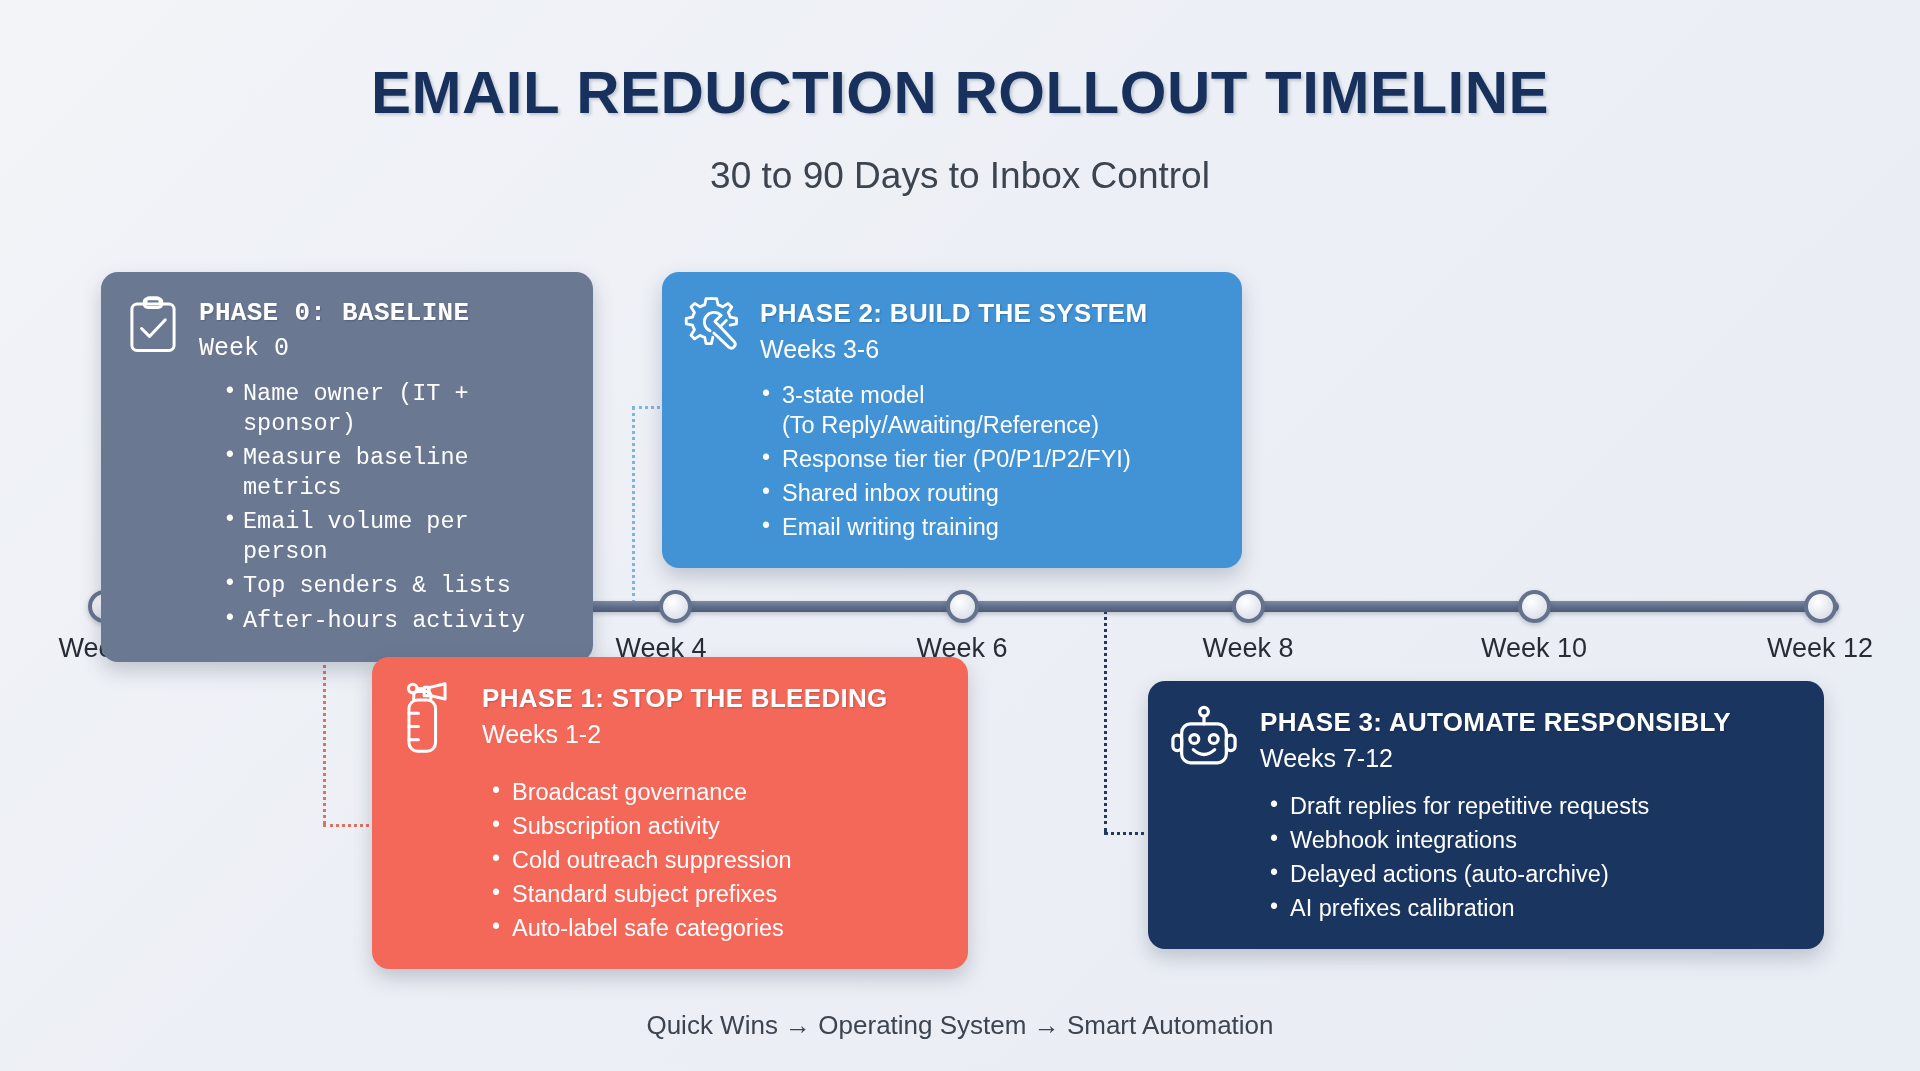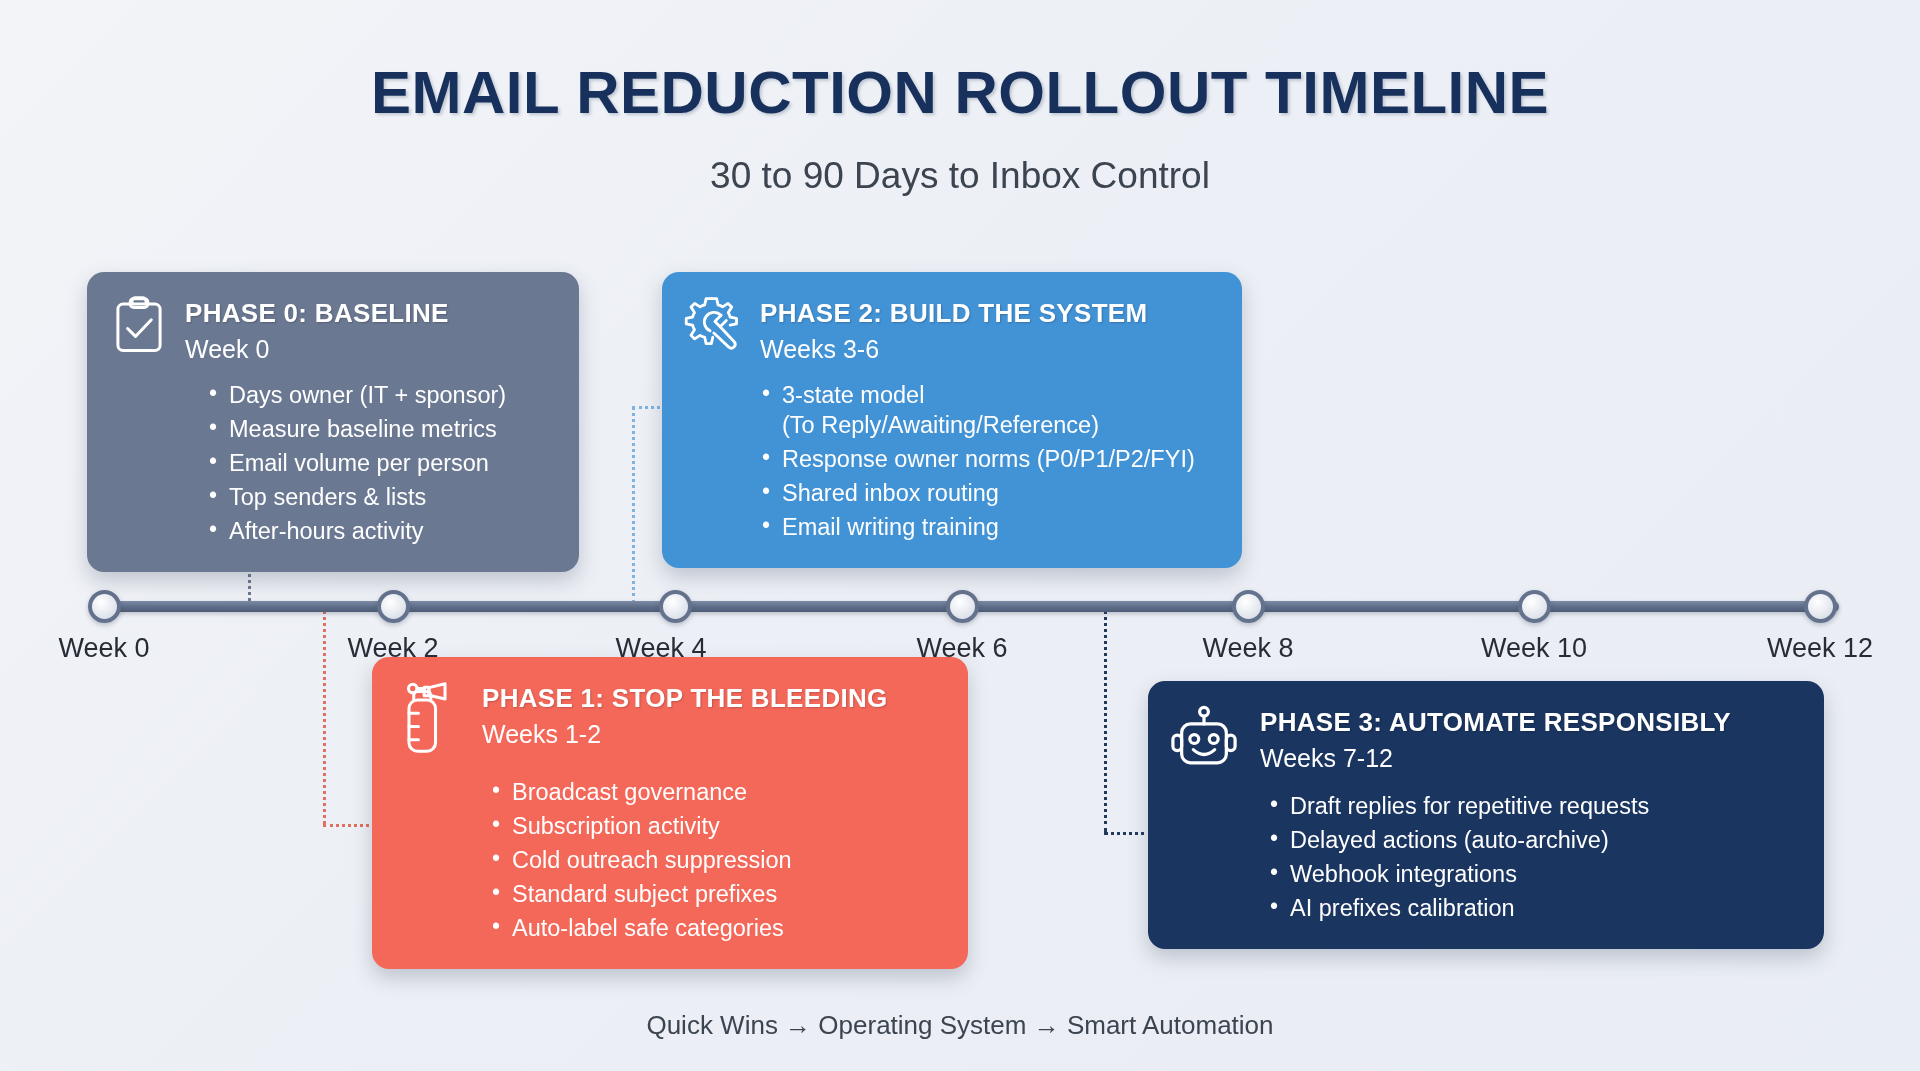--- a/index.html
+++ b/index.html
@@ -72,21 +72,21 @@
   .card-weeks { font-size: 25px; font-weight: normal; margin-top: 6px; }
   .card-list { list-style: none; margin-top: 16px; padding-left: 78px; }
   .card-list li {
     font-size: 23.5px; line-height: 1.28; margin-bottom: 4px;
     position: relative; padding-left: 20px; white-space: pre-line;
   }
   .card-list li::before {
     content: "•"; position: absolute; left: 0; top: -1px; font-size: 23px;
   }
 
-  #card-phase0 { left: 87px;  top: 272px;  width: 492px; background: #6b7892; }
+  #card-phase0 { left: 101px;  top: 272px;  width: 492px; background: #6b7892; font-family: Liberation Mono, monospace; }
   #card-phase2 { left: 662px; top: 272px;  width: 580px; background: #4292d6; }
   #card-phase1 { left: 372px; top: 657px;  width: 596px; background: #f4685a; }
   #card-phase3 { left: 1148px;top: 681px;  width: 676px; background: #1a3560; }
 
   #card-phase0 .card-list { padding-left: 100px; }
   #card-phase2 .card-list { padding-left: 78px; }
   #card-phase1 .card-list { padding-left: 98px; }
   #card-phase3 .card-list { padding-left: 100px; }
 
   #card-phase1 .card-head, #card-phase3 .card-head { gap: 22px; }
@@ -152,21 +152,21 @@
           <rect x="22" y="3" width="20" height="10" rx="4" fill="none"></rect>
           <path d="M19 37 l9 9 l18 -19"></path>
         </svg>
       </div>
       <div class="card-titles">
         <div class="card-title">PHASE 0: BASELINE</div>
         <div class="card-weeks">Week 0</div>
       </div>
     </div>
     <ul class="card-list">
-        <li>Days owner (IT + sponsor)</li>
+        <li>Name owner (IT + sponsor)</li>
         <li>Measure baseline metrics</li>
         <li>Email volume per person</li>
         <li>Top senders &amp; lists</li>
         <li>After-hours activity</li>
       </ul>
   </div>
 
   <div class="card" id="card-phase2">
     <div class="card-head">
       <div class="card-icon">
@@ -182,21 +182,21 @@
         </svg>
       </div>
       <div class="card-titles">
         <div class="card-title">PHASE 2: BUILD THE SYSTEM</div>
         <div class="card-weeks">Weeks 3-6</div>
       </div>
     </div>
     <ul class="card-list">
         <li>3-state model
 (To Reply/Awaiting/Reference)</li>
-        <li>Response owner norms (P0/P1/P2/FYI)</li>
+        <li>Response tier tier (P0/P1/P2/FYI)</li>
         <li>Shared inbox routing</li>
         <li>Email writing training</li>
       </ul>
   </div>
 
   <div class="card" id="card-phase1">
     <div class="card-head">
       <div class="card-icon">
         <svg viewBox="0 0 56 78" fill="none" stroke="#ffffff" stroke-width="3.2" stroke-linecap="round" stroke-linejoin="round">
           <rect x="9" y="20" width="28" height="54" rx="9"></rect>
@@ -236,20 +236,20 @@
           <path d="M23 46 q11 10 22 0"></path>
         </svg>
       </div>
       <div class="card-titles">
         <div class="card-title">PHASE 3: AUTOMATE RESPONSIBLY</div>
         <div class="card-weeks">Weeks 7-12</div>
       </div>
     </div>
     <ul class="card-list">
         <li>Draft replies for repetitive requests</li>
+        <li>Webhook integrations</li>
         <li>Delayed actions (auto-archive)</li>
-        <li>Webhook integrations</li>
         <li>AI prefixes calibration</li>
       </ul>
   </div>
 
   <div class="footer">Quick Wins → Operating System → Smart Automation</div>
 </div>
 
 </body></html>

